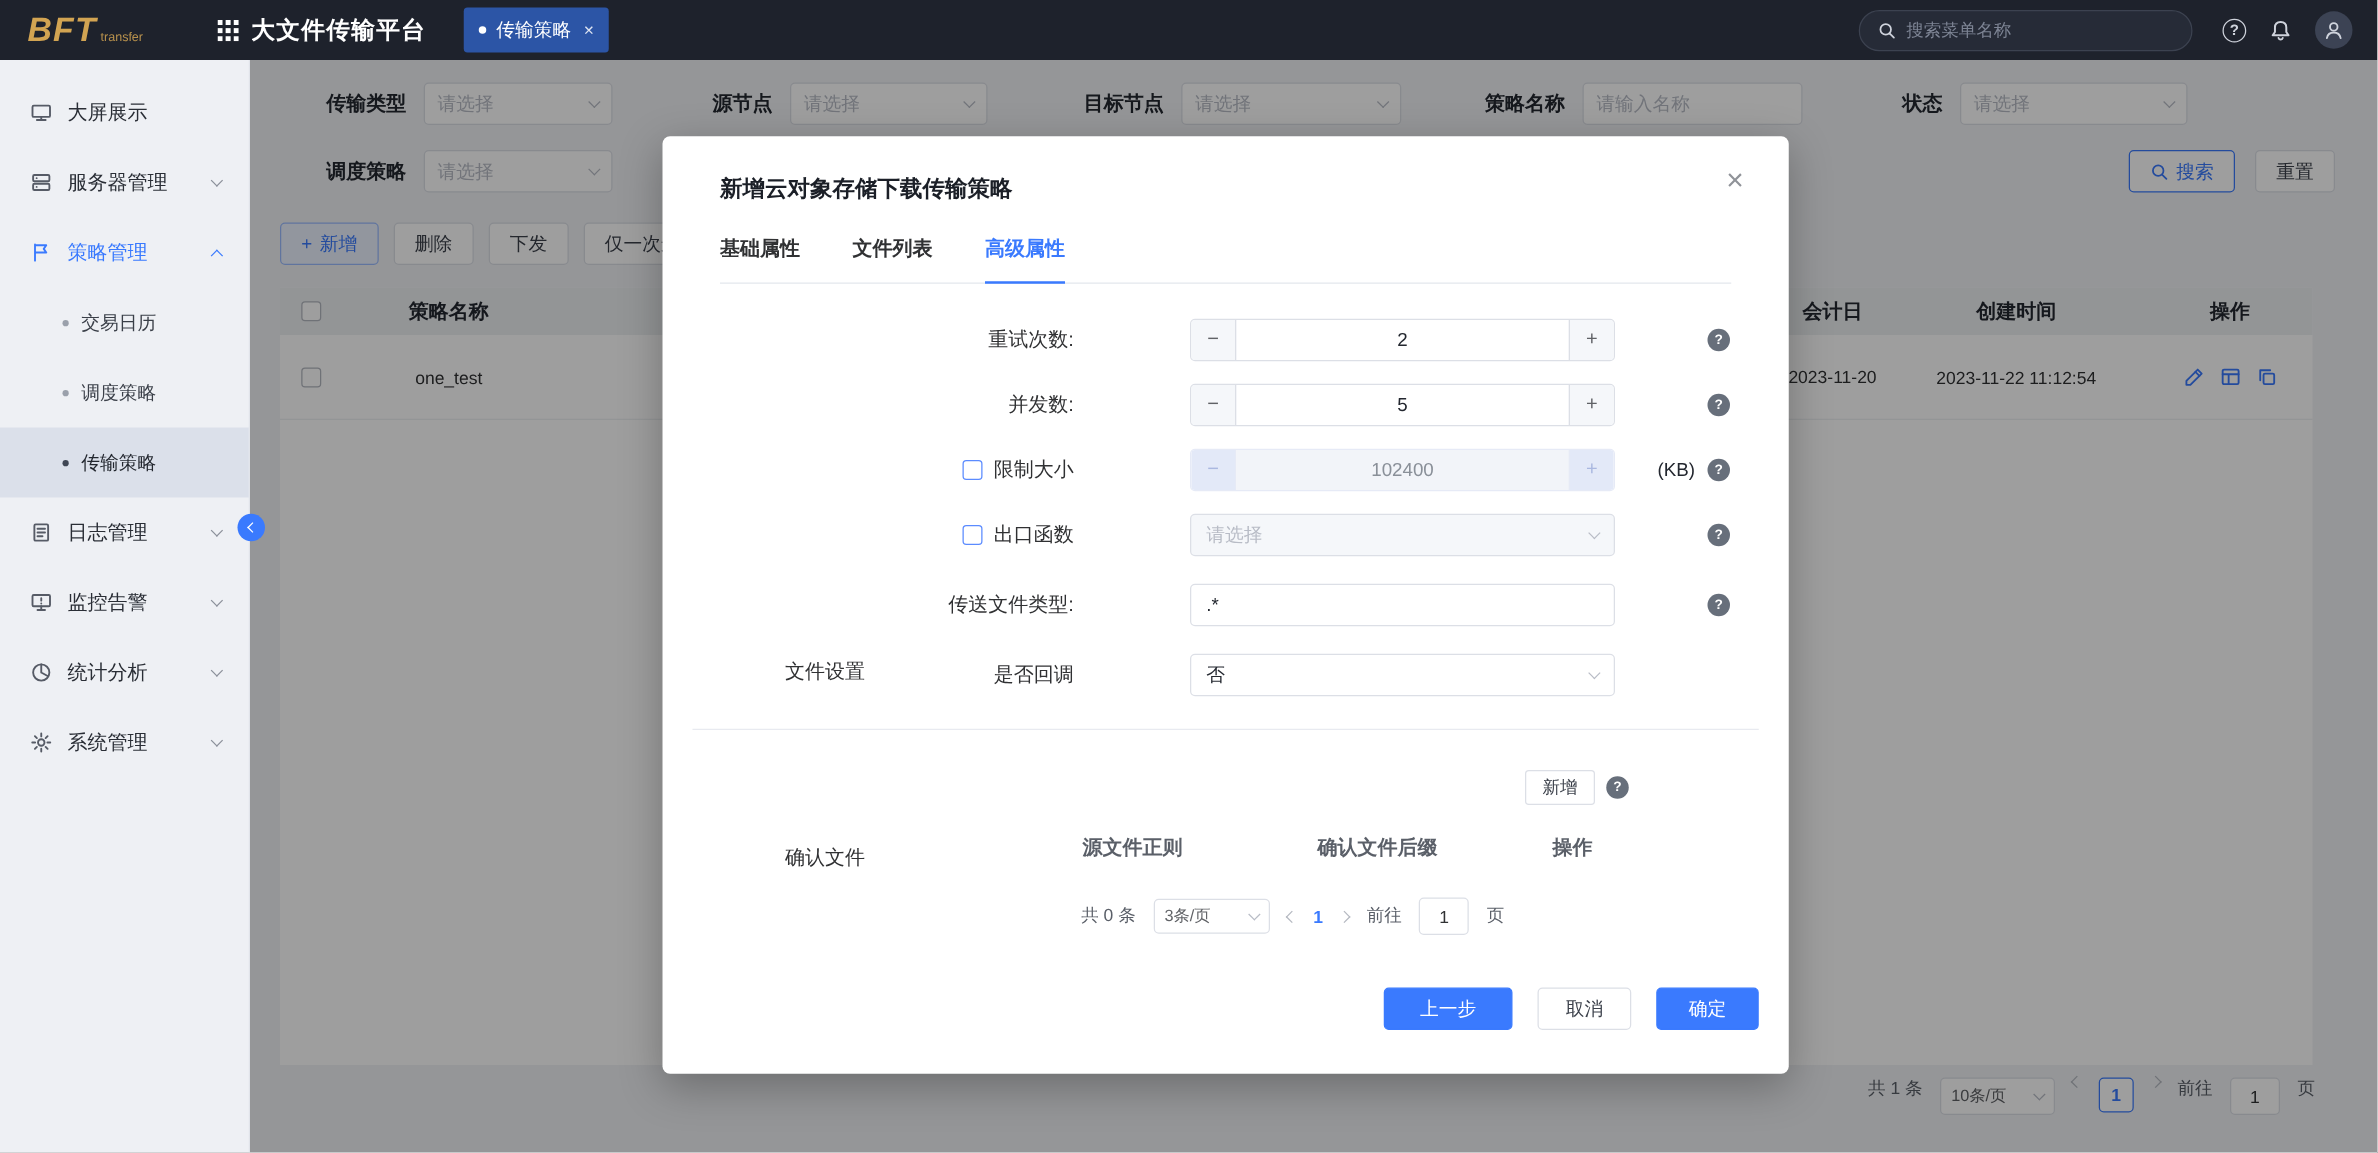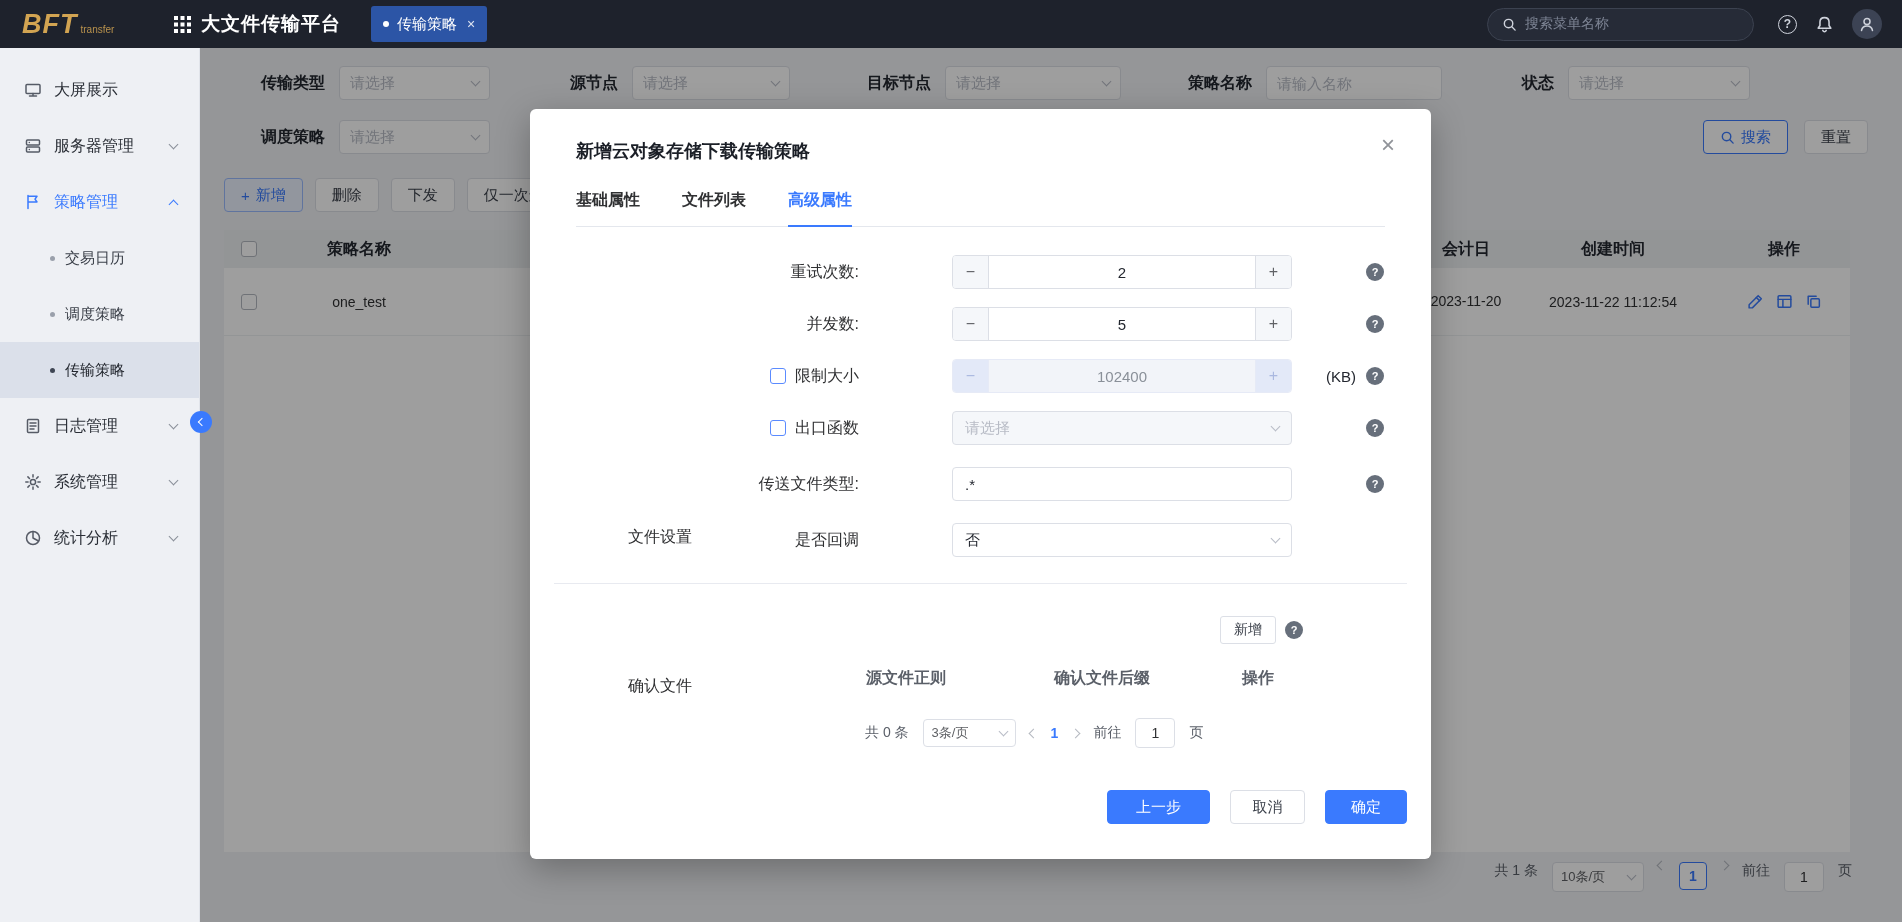--- a/index.html
+++ b/index.html
@@ -17,21 +17,21 @@
   .logo{display:flex;align-items:baseline;gap:3px;min-width:118px;}
   .logo-main{font-size:27px;font-weight:800;color:var(--gold);letter-spacing:1px;font-style:italic;}
   .logo-sub{font-size:10px;color:var(--gold);opacity:.85;}
   .title-group{display:flex;align-items:center;gap:10px;margin-left:34px;}
   .grid-icon{width:17px;height:17px;}
   .app-title{color:#fff;font-size:19px;font-weight:700;letter-spacing:1px;}
   .header-tab{margin-left:30px;height:36px;background:var(--tab-blue);border-radius:3px;display:flex;align-items:center;gap:8px;padding:0 12px;color:#fff;font-size:15px;cursor:pointer;}
   .tab-dot{width:6px;height:6px;border-radius:50%;background:#fff;}
   .tab-close{font-size:14px;color:#dfe5f2;margin-left:2px;}
   .header-search{margin-left:auto;width:267px;height:33px;border:1px solid #3c4250;background:#262b37;border-radius:17px;display:flex;align-items:center;padding:0 14px;gap:8px;}
-  .header-search input{flex:1;background:transparent;border:none;outline:none;color:#cfd3dc;font-size:14px;font-family:Liberation Serif, serif;}
+  .header-search input{flex:1;background:transparent;border:none;outline:none;color:#cfd3dc;font-size:14px;font-family:Liberation Sans, sans-serif;}
   .header-search input::placeholder{color:#7d8494;}
   .header-actions{display:flex;align-items:center;gap:18px;margin-left:24px;}
   .hicon{width:19px;height:19px;border:1.5px solid #cfd3dc;border-radius:50%;color:#cfd3dc;font-size:12px;font-weight:700;display:flex;align-items:center;justify-content:center;cursor:pointer;}
   .avatar{width:30px;height:30px;border-radius:50%;background:#3c4354;display:flex;align-items:center;justify-content:center;cursor:pointer;}
 
   
   .sidebar{position:absolute;top:48px;left:0;bottom:0;width:200px;background:#eef0f4;border-right:1px solid #e1e4ea;padding-top:14px;z-index:55;}
   .s-item{height:56px;display:flex;align-items:center;padding:0 22px 0 24px;gap:12px;font-size:16px;color:#2a2e36;cursor:pointer;}
   .s-item svg{flex:0 0 auto;}
   .s-label{flex:1;}
@@ -228,32 +228,40 @@
     <div class="s-item">
       <svg class="sic" viewBox="0 0 18 18">
           <rect x="3.5" y="2.5" width="11" height="13" rx="1"></rect>
           <path d="M6 6h6M6 9h6M6 12h4"></path>
         </svg>
       <span class="s-label">日志管理</span>
       <span class="chv down s-chv"></span>
     </div>
     <div class="s-item">
       <svg class="sic" viewBox="0 0 18 18">
+          <rect x="2" y="3" width="14" height="9" rx="1"></rect>
+          <path d="M9 7.5v-2M9 9.8v.02M9 12v2.5M6 15h6"></path>
+        </svg>
+      <span class="s-label">监控告警</span>
+      <span class="chv down s-chv"></span>
+    </div>
+    <div class="s-item">
+      <svg class="sic" viewBox="0 0 18 18">
+          <circle cx="9" cy="9" r="6.5"></circle>
+          <path d="M9 9V2.5M9 9l5.5 3"></path>
+        </svg>
+      <span class="s-label">统计分析</span>
+      <span class="chv down s-chv"></span>
+    </div>
+    <div class="s-item">
+      <svg class="sic" viewBox="0 0 18 18">
           <circle cx="9" cy="9" r="2.6"></circle>
           <path d="M9 1.8v2.3M9 13.9v2.3M1.8 9h2.3M13.9 9h2.3M3.9 3.9l1.6 1.6M12.5 12.5l1.6 1.6M14.1 3.9l-1.6 1.6M5.5 12.5l-1.6 1.6"></path>
         </svg>
       <span class="s-label">系统管理</span>
-      <span class="chv down s-chv"></span>
-    </div>
-    <div class="s-item">
-      <svg class="sic" viewBox="0 0 18 18">
-          <circle cx="9" cy="9" r="6.5"></circle>
-          <path d="M9 9V2.5M9 9l5.5 3"></path>
-        </svg>
-      <span class="s-label">统计分析</span>
       <span class="chv down s-chv"></span>
     </div>
   </aside>
   <div class="collapse-handle">
       <span class="chv left"></span>
     </div>
 
   <main class="content">
     <div class="frow frow1">
       <div class="fgroup g1">

